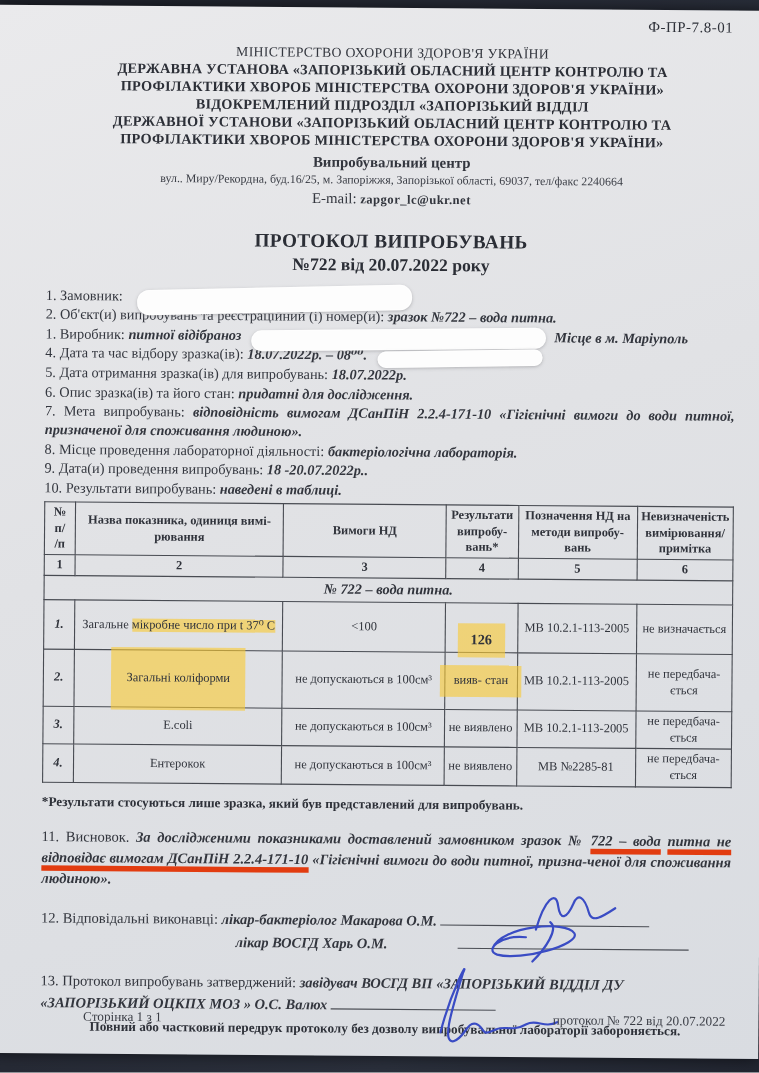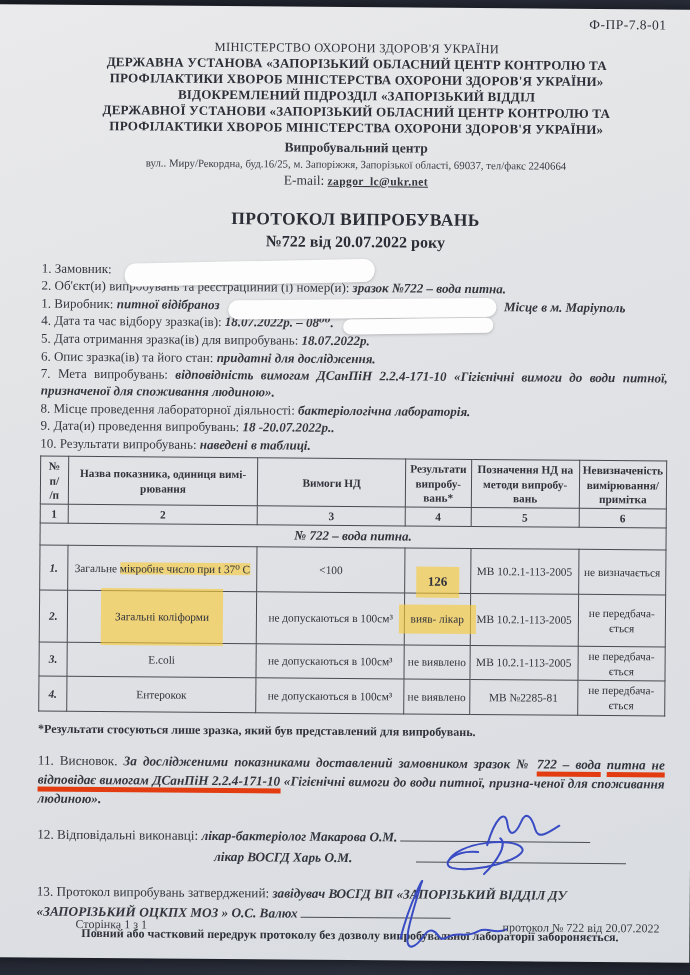--- a/index.html
+++ b/index.html
@@ -16,21 +16,21 @@
     color:#33363e;
   }
   .content{padding:8px 26px 0 44px;position:relative;}
   .form-code{position:absolute;top:8px;right:30px;font-size:13.5px;letter-spacing:.5px;color:#2f323a;}
   .org-header{margin-top:26px;text-align:center;line-height:1.22;}
   .org-header .ministry{font-size:12.5px;letter-spacing:.3px;}
   .org-header .org-line{font-size:13px;font-weight:bold;letter-spacing:.2px;color:#2c2f37;}
   .center-name{text-align:center;font-weight:bold;font-size:13.5px;margin-top:4px;}
   .center-address{text-align:center;font-size:10.8px;margin-top:2px;color:#3a3d45;}
   .email-line{text-align:center;font-size:13.5px;margin-top:3px;}
-  .email-line .email{font-weight:bold;font-size:11.5px;text-decoration:underline;letter-spacing:.4px;}
+  .email-line .email{font-weight:bold;font-size:11.5px;letter-spacing:.4px;}
   .doc-title{text-align:center;font-weight:bold;font-size:17.5px;margin-top:20px;letter-spacing:.4px;color:#2b2e36;}
   .doc-subtitle{text-align:center;font-weight:bold;font-size:16px;margin-top:3px;color:#2b2e36;}
   .items{margin-top:12px;font-size:13px;line-height:1.28;}
   .item{margin:1px 0;text-align:justify;}
   .item .val{font-weight:bold;font-style:italic;}
   .redact{display:inline-block;vertical-align:middle;background:#fdfdfd;border-radius:11px;
     box-shadow:0 1px 3px rgba(120,120,125,.45), inset 0 0 4px #fff;}
   .redact.r1{width:250px;height:23px;margin:-4px 0 -8px 10px;transform:rotate(-1.6deg);}
   .redact.r2{width:268px;height:19px;margin:-3px 4px -6px 6px;transform:rotate(-1deg);}
   .redact.r3{width:150px;height:15px;margin:-2px 0 -5px 6px;transform:rotate(-1.2deg);border-radius:8px;}
@@ -179,21 +179,21 @@
         <td><span>Загальне </span><span class="hl">мікробне число при t 37⁰ С</span></td>
         <td>&lt;100</td>
         <td><span class="hl-res res-big">126</span></td>
         <td>МВ 10.2.1-113-2005</td>
         <td>не визначається</td>
       </tr>
       <tr>
         <td class="rownum">2.</td>
         <td><span class="hl-pad">Загальні коліформи</span></td>
         <td>не допускаються в 100см³</td>
-        <td><span class="hl-res">вияв- лікар</span></td>
+        <td><span class="hl-res">вияв- стан</span></td>
         <td>МВ 10.2.1-113-2005</td>
         <td>не передбача- ється</td>
       </tr>
       <tr>
         <td class="rownum">3.</td>
         <td>E.coli</td>
         <td>не допускаються в 100см³</td>
         <td>не виявлено</td>
         <td>МВ 10.2.1-113-2005</td>
         <td>не передбача- ється</td>

